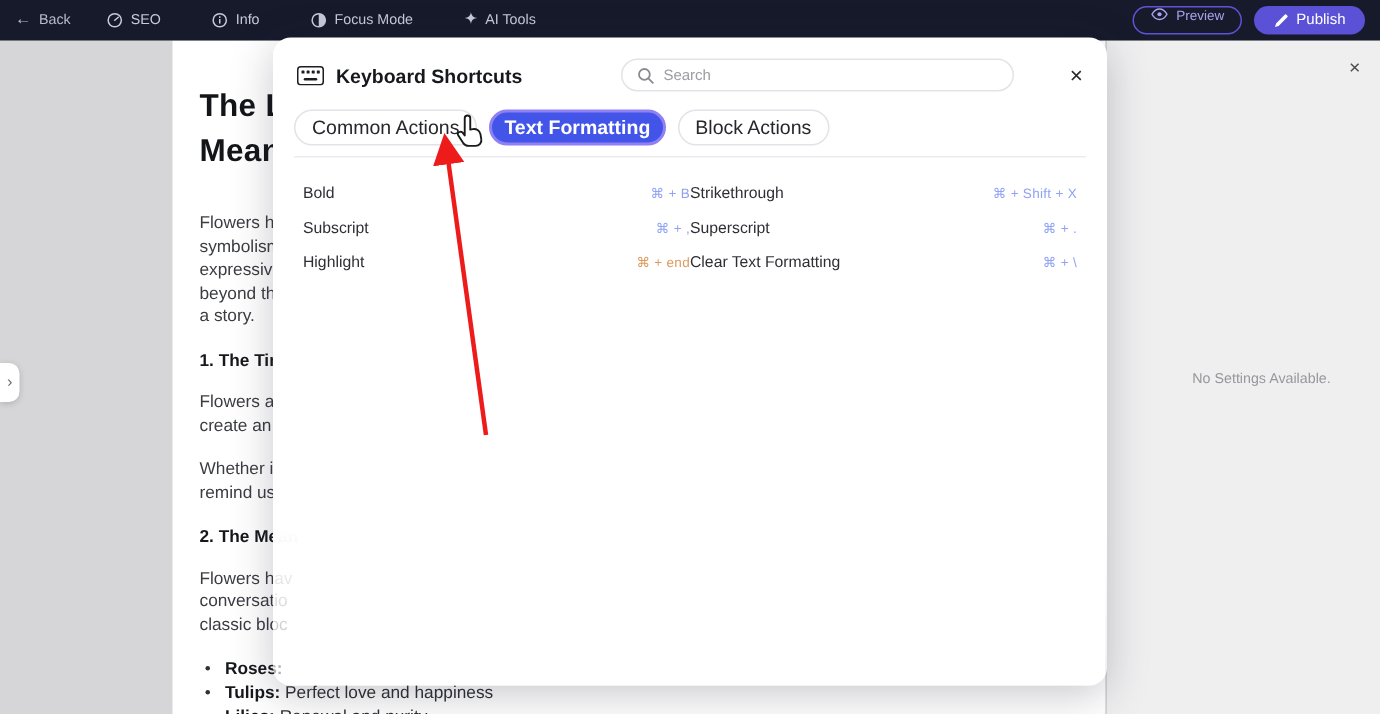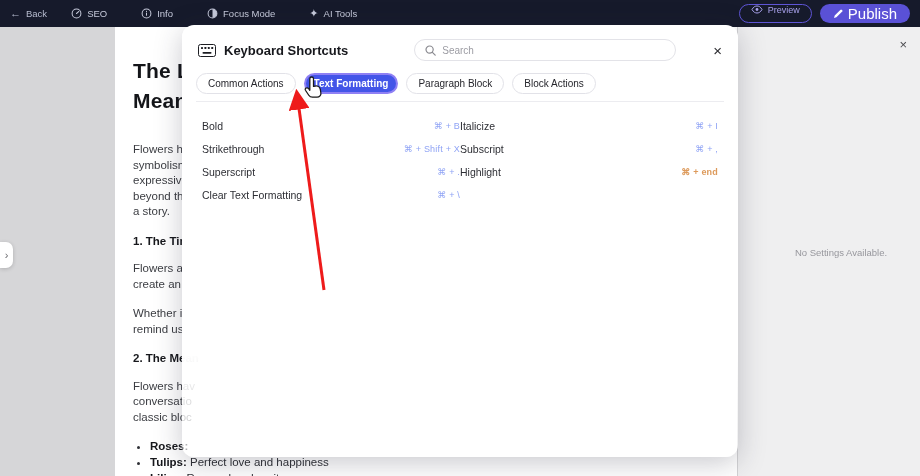--- a/index.html
+++ b/index.html
@@ -22,21 +22,21 @@
   .tb-right { margin-left: auto; display: flex; gap: 8px; align-items: center; }
   .btn-preview {
     display: flex; align-items: flex-start; gap: 5px; height: 19px;
     background: transparent; border: 1px solid #5e54d6; color: #a9a2ec;
     font-size: 9px; border-radius: 12px; padding: 0 11px; cursor: pointer;
     font-family: inherit;
   }
   .btn-publish {
     display: flex; align-items: center; gap: 5px; height: 19px;
     background: #5a51d6; border: none; color: #fff;
-    font-size: 15px; border-radius: 12px; padding: 0 13px; cursor: pointer;
+    font-size: 10px; border-radius: 12px; padding: 0 13px; cursor: pointer;
     font-family: inherit;
   }
 
   
   .canvas { position: absolute; top: 27px; left: 0; right: 0; bottom: 0; background: #d6d6d8; }
   .page { position: absolute; left: 115px; top: 0; width: 622px; height: 100%; background: #ffffff; }
   .doc { position: absolute; left: 18px; top: 29px; width: 560px; color: #3b3d42; }
   .doc-h1 { font-size: 21px; line-height: 30px; font-weight: 700; color: #141519; letter-spacing: .2px; white-space: nowrap; }
   .doc-p { font-size: 11.5px; line-height: 15.5px; color: #3b3d42; }
   .doc-p .line { display: block; white-space: nowrap; }
@@ -77,30 +77,30 @@
   .m-search {
     position: relative; width: 262px; height: 22px; margin-left: 66px;
     border: 1px solid #e3e3e8; border-radius: 12px; background: #fff;
     display: flex; align-items: center; padding-left: 10px; gap: 6px; flex: none;
   }
   .m-search input { border: none; outline: none; flex: 1; font-size: 10px; color: #333; background: transparent; height: 100%; font-family: inherit; min-width: 0; }
   .m-search input::placeholder { color: #9c9ca3; }
   .m-close { margin-left: auto; font-size: 15px; color: #2b2b30; cursor: pointer; line-height: 1; }
   .m-tabs { display: flex; gap: 8px; margin: 0 14px; padding: 4px 0 7px 0; border-bottom: 1px solid #ececf0; }
   .tab {
-    font-family: inherit; font-size: 10px; color: #26262c; background: #fff;
+    font-family: inherit; font-size: 13px; color: #26262c; background: #fff;
     border: 1px solid #e2e2e8; border-radius: 13px; padding: 4px 11px;
     cursor: pointer; white-space: nowrap; line-height: 1.1;
   }
   .tab.active { background: #4355e8; color: #fff; border: 2px solid #8f80f4; padding: 3px 8px; font-weight: 700; }
   .m-grid { display: grid; grid-template-columns: 1fr 1fr; padding: 12px 20px 0 20px; }
   .cell { display: flex; justify-content: space-between; align-items: center; height: 23px; }
   .cell .lbl { font-size: 10.5px; color: #2e2f35; white-space: nowrap; }
   .cell .keys { font-size: 9px; color: #8fa3f5; letter-spacing: .2px; white-space: nowrap; }
-  .cell .keys.orange { color: #dd9a5b; font-weight: bold; }
+  .cell .keys.orange { color: #dd9a5b; }
 
   
   .annot { position: absolute; inset: 0; z-index: 50; pointer-events: none; }
 </style>
 </head>
 <body>
 
 <header class="topbar">
   <div class="tb-item back">
     <span class="tb-ic">←</span>
@@ -226,32 +226,27 @@
         <line x1="7.4" y1="7.4" x2="10.2" y2="10.2" stroke="#8a8a90" stroke-width="1.2" stroke-linecap="round"></line>
       </svg>
       <input type="text" placeholder="Search" style="">
     </div>
     <div class="m-close">×</div>
   </div>
 
   <div class="m-tabs">
     <button class="tab">Common Actions</button>
     <button class="tab active">Text Formatting</button>
-    <button class="tab">Paragraph Block</button>
     <button class="tab">Block Actions</button>
   </div>
 
   <div class="m-grid">
     <div class="cell">
       <span class="lbl">Bold</span>
       <span class="keys">⌘ + B</span>
-    </div>
-    <div class="cell">
-      <span class="lbl">Italicize</span>
-      <span class="keys">⌘ + I</span>
     </div>
     <div class="cell">
       <span class="lbl">Strikethrough</span>
       <span class="keys">⌘ + Shift + X</span>
     </div>
     <div class="cell">
       <span class="lbl">Subscript</span>
       <span class="keys">⌘ + ,</span>
     </div>
     <div class="cell">

